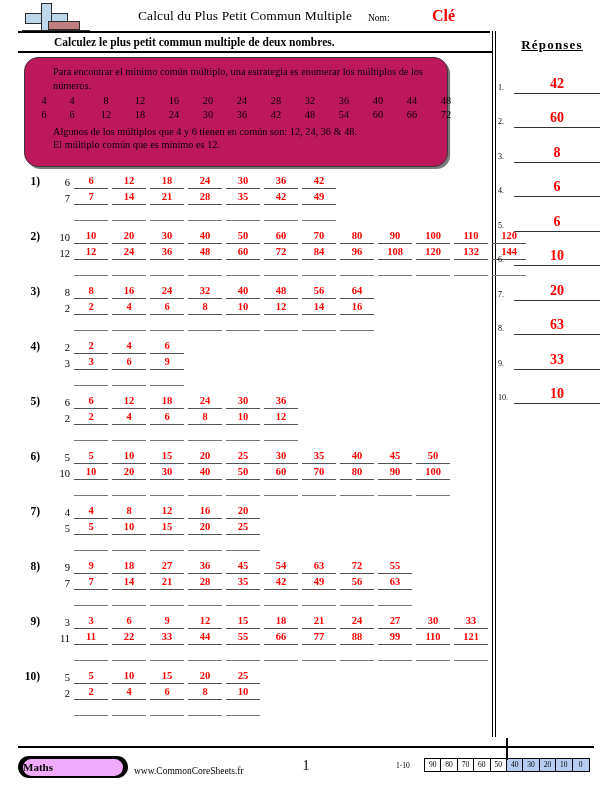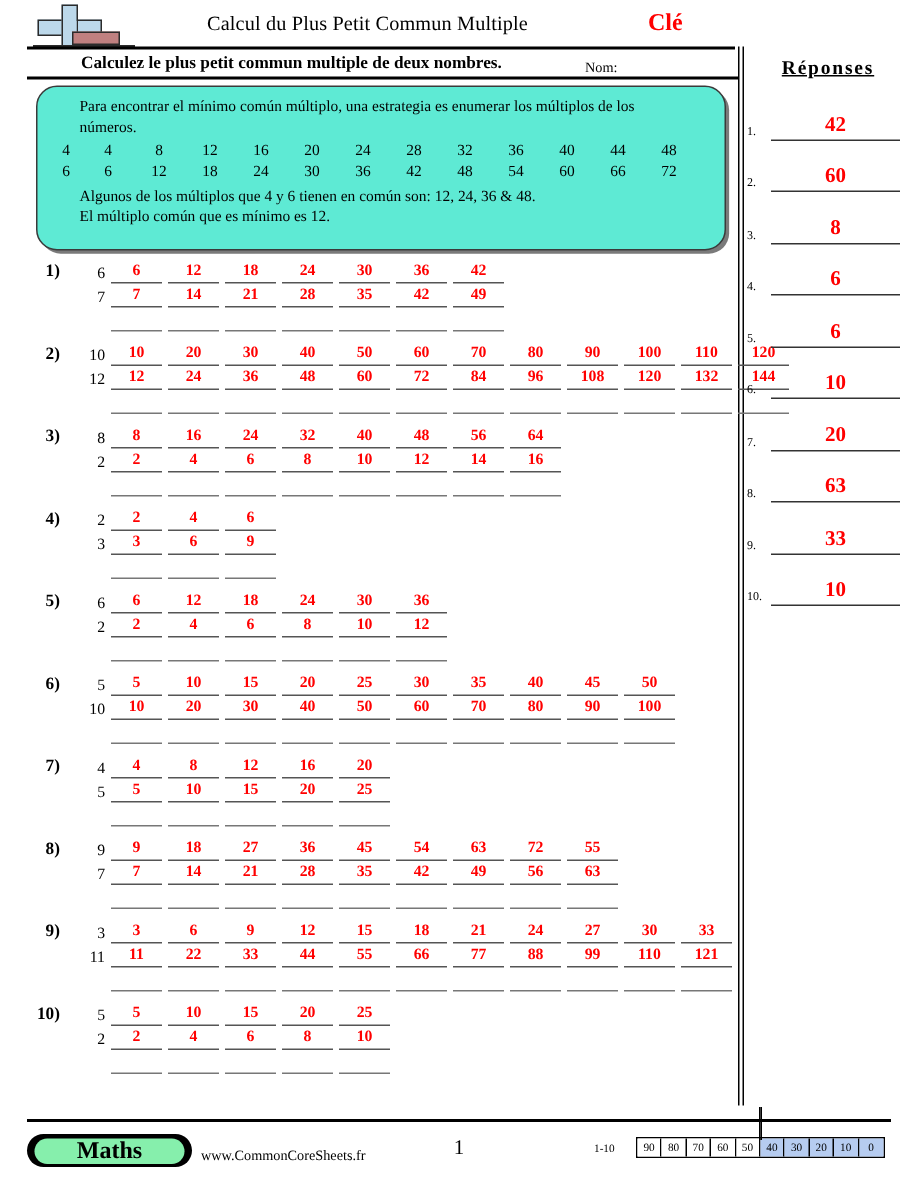--- a/index.html
+++ b/index.html
@@ -79,24 +79,23 @@
     position: absolute;
     left: 0;
     top: 8px;
     width: 490px;
     text-align: center;
     font-size: 13.5px;
     letter-spacing: .1px;
   }
   #name-label {
     position: absolute;
-    left: 390px;
+    left: 368px;
     top: 13px;
     font-size: 9.5px;
-    margin-top: 28px;
   }
   #name-value {
     position: absolute;
     left: 432px;
     top: 7px;
     font-size: 16px;
     font-weight: bold;
     color: #ff0000;
   }
 
@@ -139,23 +138,23 @@
     width: 474px;
     height: 1.5px;
     background: #000;
   }
 
   
   #example-box {
     position: absolute;
     left: 24px;
     top: 57px;
-    width: 460px;
+    width: 424px;
     height: 110px;
-    background: #5eead4;
+    background: #be185d;
     border: 1.3px solid #3a3a3a;
     border-radius: 14px;
     box-sizing: border-box;
     box-shadow: 2.5px 2.5px 0 -0.4px #7a7a7a;
   }
   #example-inner {
     position: relative;
     width: 100%;
     height: 100%;
     font-size: 10.3px;
@@ -313,25 +312,24 @@
     height: 22px;
     background: #000000;
     border-radius: 11px;
   }
   #brand-pill-inner {
     position: absolute;
     left: 5px;
     top: 2.5px;
     width: 100px;
     height: 17px;
-    background: #86efac;
+    background: #f0abfc;
     border-radius: 9px;
-    text-align: center;
     line-height: 17px;
-    font-size: 16px;
+    font-size: 11px;
     font-weight: bold;
   }
   #site {
     position: absolute;
     left: 134px;
     top: 16px;
     font-size: 9.5px;
   }
   #page-no {
     position: absolute;

